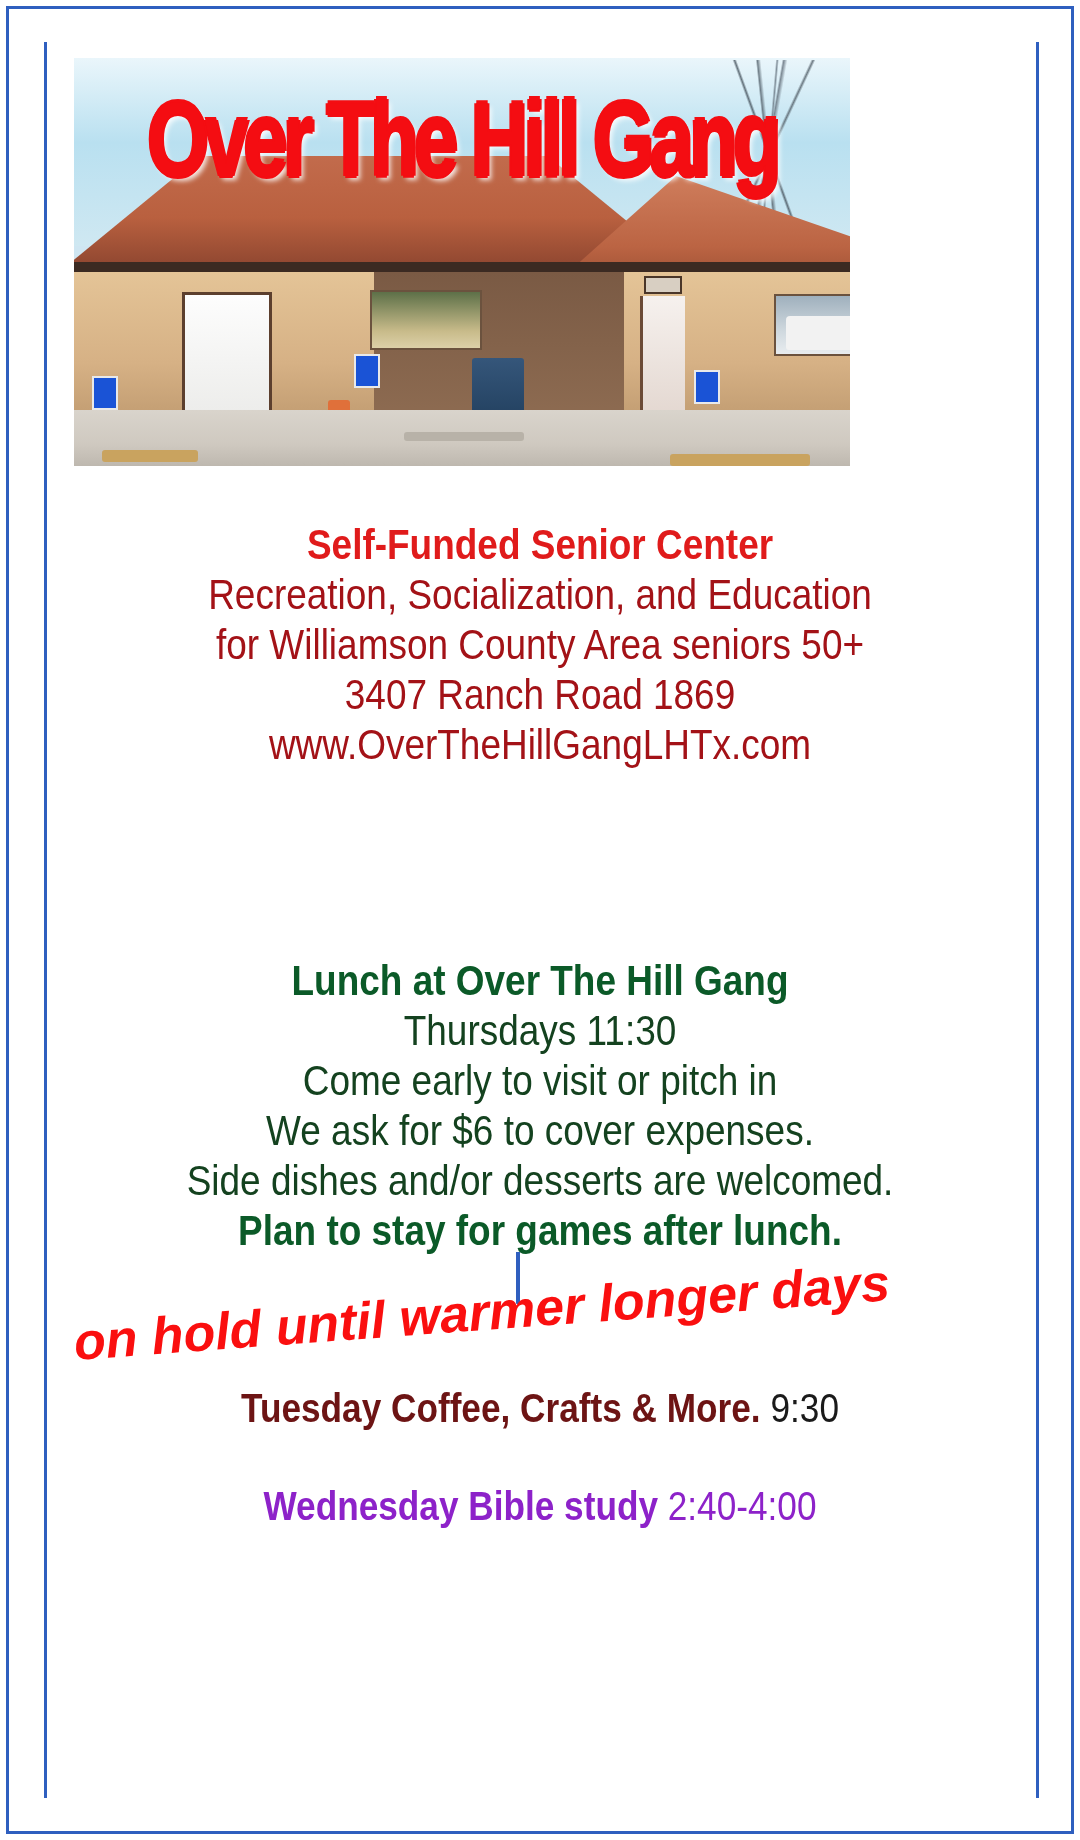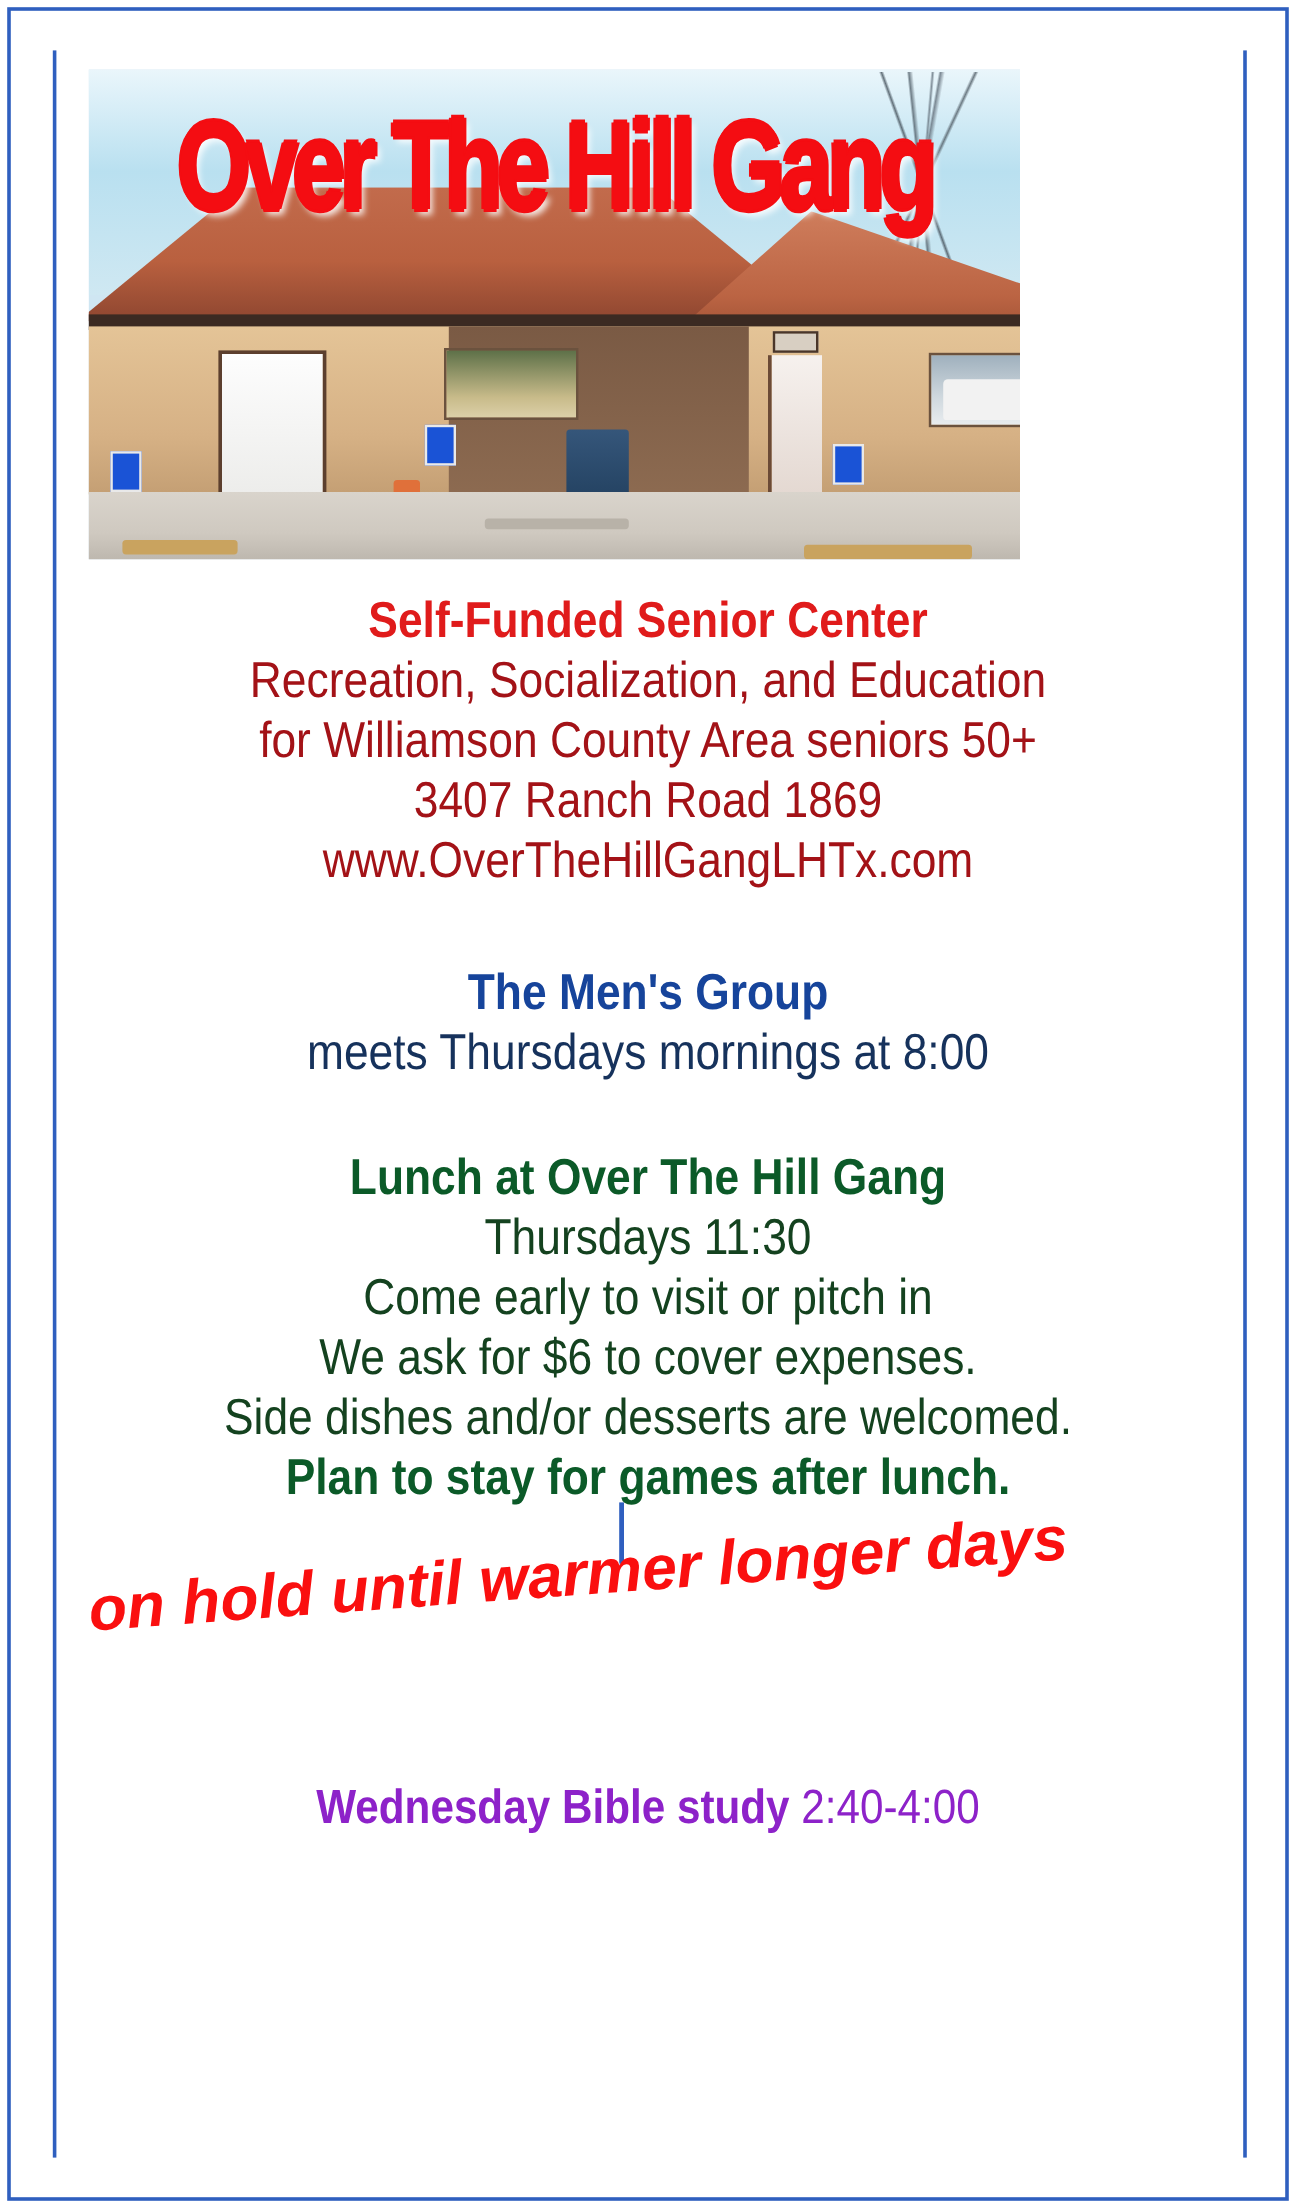--- a/index.html
+++ b/index.html
@@ -192,21 +192,21 @@
   .t-blue  { color:#16325c; font-weight:400; font-size:42px; line-height:50px; }
   .h-green { color:#0b5a28; font-weight:700; font-size:42px; line-height:50px; }
   .t-green { color:#14421f; font-weight:400; font-size:42px; line-height:50px; }
   .h-black { color:#111111; font-weight:700; font-size:40px; line-height:48px; }
   .h-maroon{ color:#6d1414; font-weight:700; font-size:40px; line-height:48px; }
   .t-dark  { color:#1a1a1a; font-weight:400; font-size:40px; line-height:48px; }
   .h-purple{ color:#8d22c9; font-weight:700; font-size:40px; line-height:48px; }
   .t-purple{ color:#8d22c9; font-weight:400; font-size:40px; line-height:48px; }
 
   
-  .blk-about   { left:0; top:448px; }
+  .blk-about   { left:0; top:476px; }
   .blk-mens    { left:0; top:758px; }
   .blk-lunch   { left:0; top:912px; }
   .blk-friday  { left:0; top:1258px; }
   .blk-tuesday { left:0; top:1340px; }
   .blk-wed     { left:0; top:1438px;text-align:center; }
 
   .divider {
     position:absolute;
     left: 460px;
     top: 1208px;
@@ -280,41 +280,42 @@
     </div>
 
     <div class="block blk-about">
       <span class="ln cond h-red">Self-Funded Senior Center</span>
       <span class="ln cond t-red">Recreation, Socialization, and Education</span>
       <span class="ln cond t-red">for Williamson County Area seniors 50+</span>
       <span class="ln cond t-red">3407 Ranch Road 1869</span>
       <span class="ln cond t-red">www.OverTheHillGangLHTx.com</span>
     </div>
 
-    <div class="block blk-mens">
-      <span class="ln cond h-blue">The Men's Group</span>
-      <span class="ln cond t-blue">meets Thursdays mornings at 8:00</span>
-    </div>
 
     <div class="block blk-lunch">
       <span class="ln cond h-green">Lunch at Over The Hill Gang</span>
       <span class="ln cond t-green">Thursdays 11:30</span>
       <span class="ln cond t-green">Come early to visit or pitch in</span>
       <span class="ln cond t-green">We ask for $6 to cover expenses.</span>
       <span class="ln cond t-green">Side dishes and/or desserts are welcomed.</span>
       <span class="ln cond h-green">Plan to stay for games after lunch.</span>
     </div>
 
     <div class="divider"></div>
 
 
     <div class="stamp">
       <span class="stamp-text">on hold until warmer longer days</span>
     </div>
 
+    <div class="block blk-tuesday">
+      <span class="ln cond">
+        <span class="h-maroon">Tuesday Coffee, Crafts &amp; More.</span><span class="t-dark">&nbsp;</span><span class="t-dark">9:30</span>
+      </span>
+    </div>
 
     <div class="block blk-wed">
       <span class="ln cond">
         <span class="h-purple">Wednesday Bible study</span><span class="t-purple">&nbsp;</span><span class="t-purple">2:40-4:00</span>
       </span>
     </div>
 
   </div>
 </div>
 

